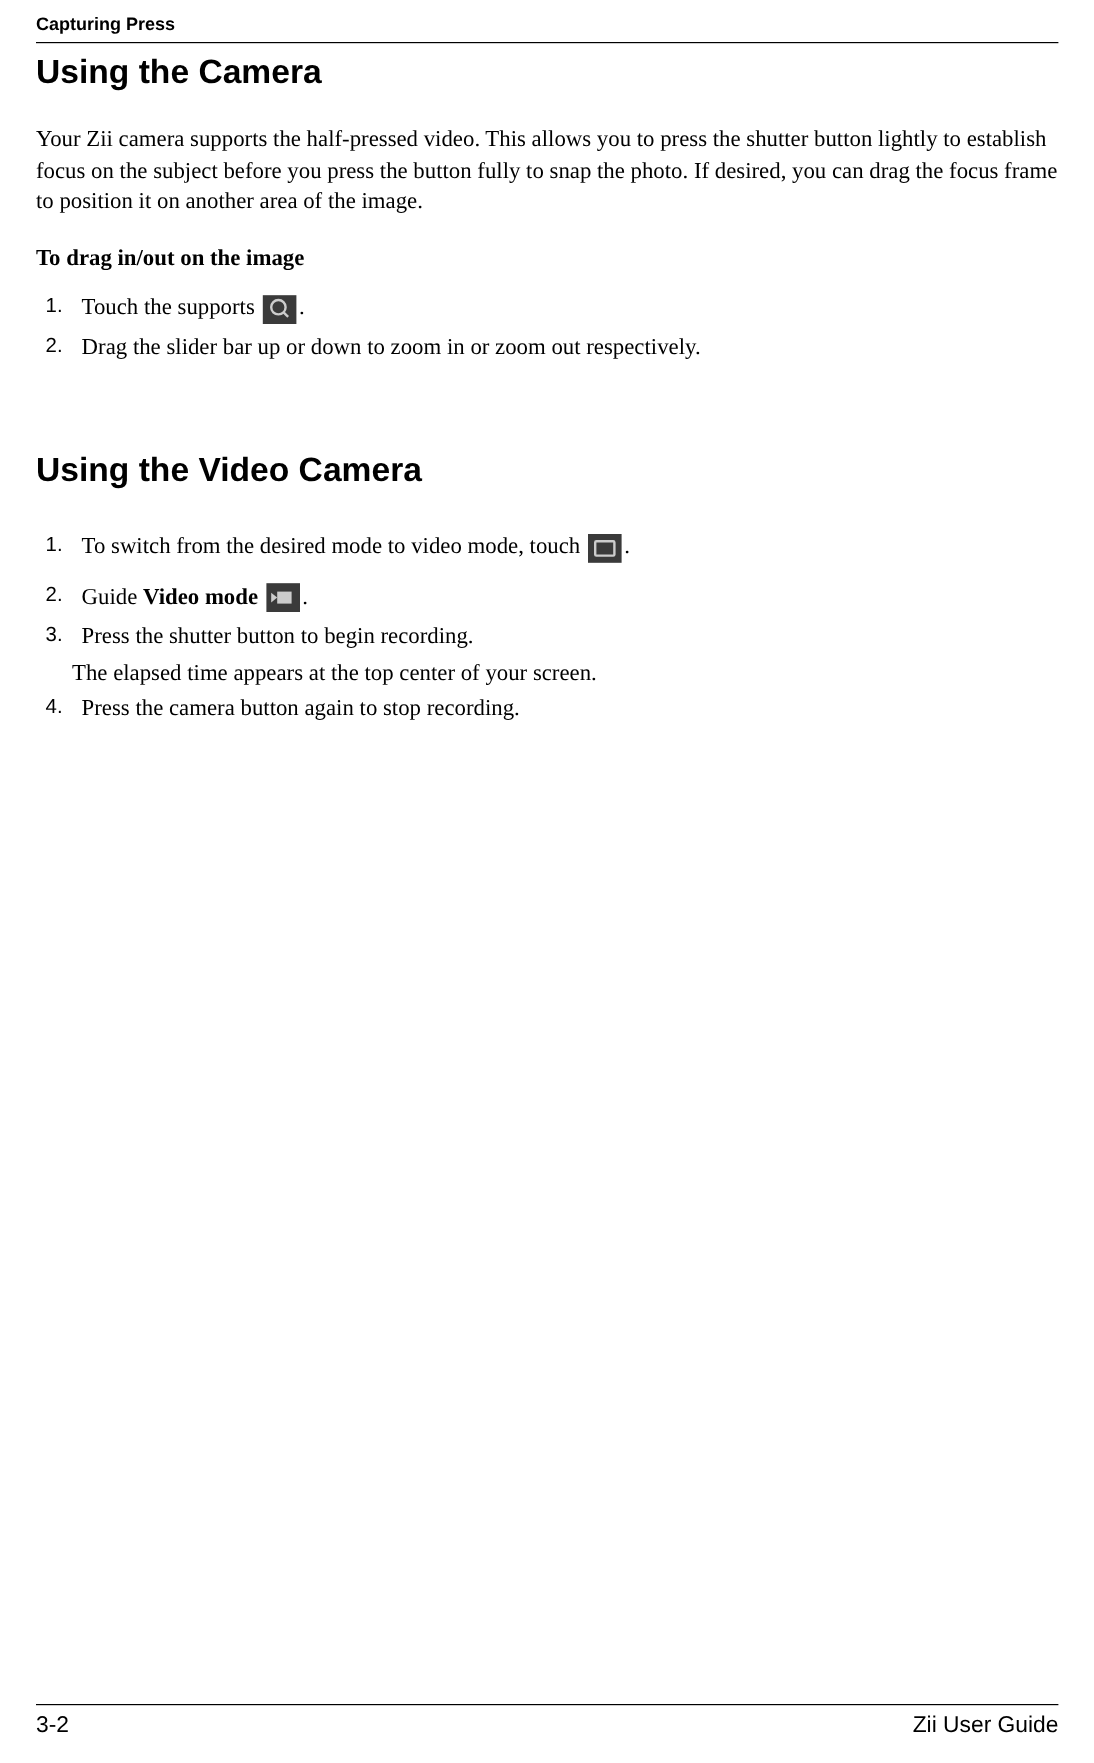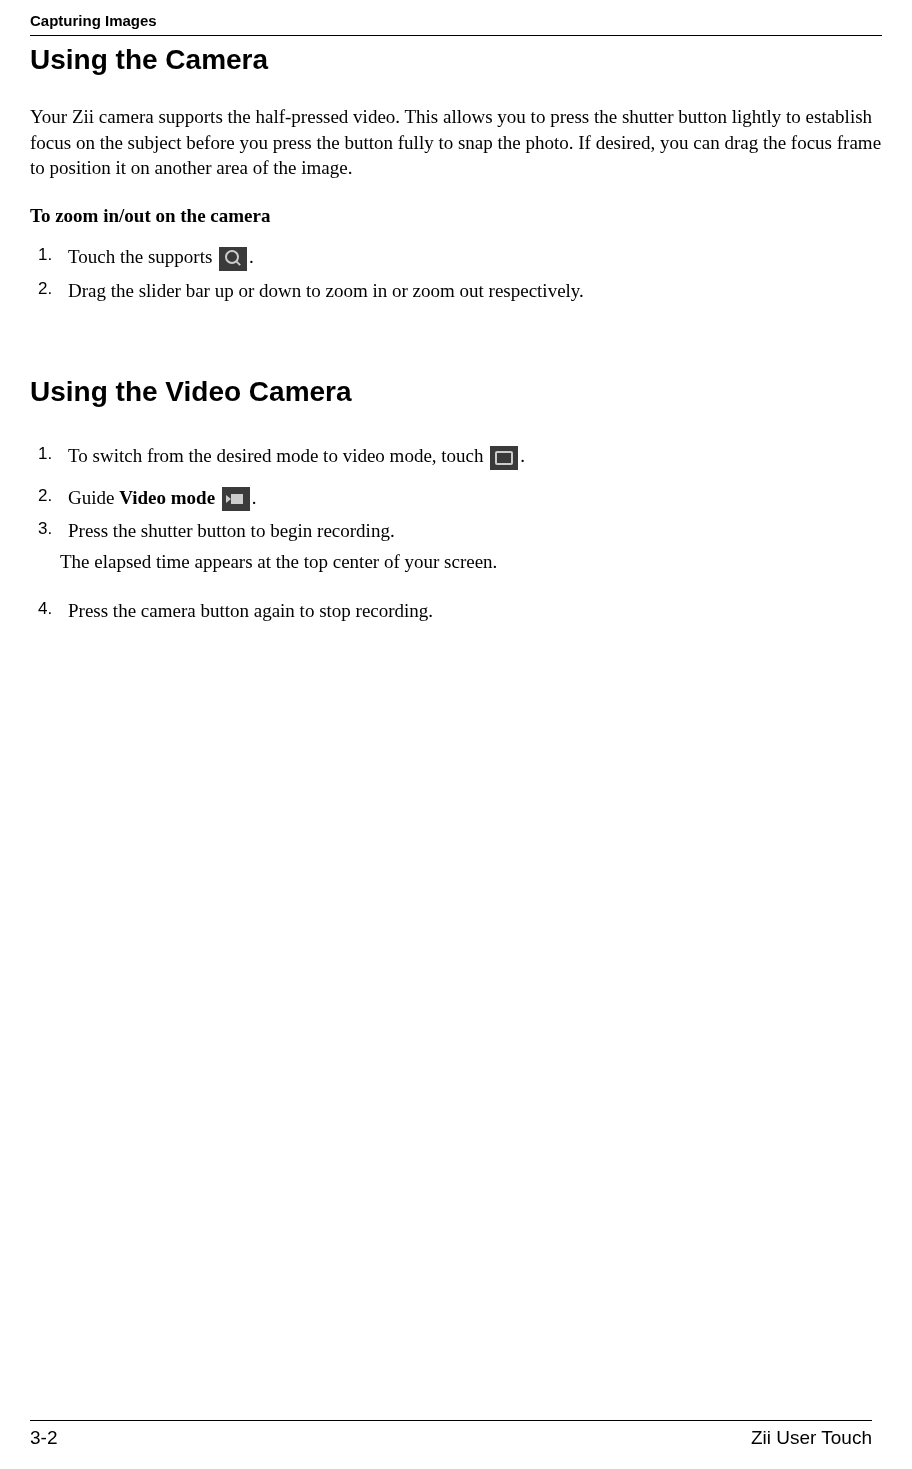--- a/index.html
+++ b/index.html
@@ -126,27 +126,27 @@
       left: 4px;
     }
     .second-h1 {
       margin-top: 72px;
       margin-bottom: 34px;
     }
     .sub-line {
       font-size: 19px;
       margin-left: 30px;
       margin-top: 4px;
-      margin-bottom: 24px;
+      margin-bottom: 4px;
     }
     .footer {
       position: absolute;
       bottom: 20px;
       left: 30px;
-      right: 40px;
+      right: 30px;
     }
     .bottom-rule {
       border: none;
       border-top: 1px solid #000;
       margin-bottom: 6px;
     }
     .footer-row {
       display: flex;
       justify-content: space-between;
       font-family: Arial, Helvetica, sans-serif;
@@ -156,29 +156,29 @@
       font-weight: bold;
     }
     .li-spaced {
       margin-bottom: 14px;
     }
   </style>
 </head>
 <body>
 
 <div class="header-section">
-  <div class="chapter-label">Capturing Images</div>
+  <div class="chapter-label">Capturing Press</div>
   <hr class="top-rule">
 </div>
 
 <h1>Using the Camera</h1>
 
 <p class="body-para">Your Zii camera supports the half-pressed video. This allows you to press the shutter button lightly to estab­lish focus on the subject before you press the button fully to snap the photo. If desired, you can drag the focus frame to position it on another area of the image.</p>
 
-<p class="sub-heading">To zoom in/out on the camera</p>
+<p class="sub-heading">To drag in/out on the image</p>
 
 <ol>
   <li>
     <span class="list-num">1.</span>
     <span class="list-content">
       <span>Touch the supports </span><span class="inline-icon magnifier-icon"></span><span>.</span>
     </span>
   </li>
   <li>
     <span class="list-num">2.</span>
@@ -211,15 +211,15 @@
   <li>
     <span class="list-num">4.</span>
     <span class="list-content">Press the camera button again to stop recording.</span>
   </li>
 </ol>
 
 <div class="footer">
   <hr class="bottom-rule">
   <div class="footer-row">
     <span>3-2</span>
-    <span>Zii User Touch</span>
+    <span>Zii User Guide</span>
   </div>
 </div>
 
 </body></html>

